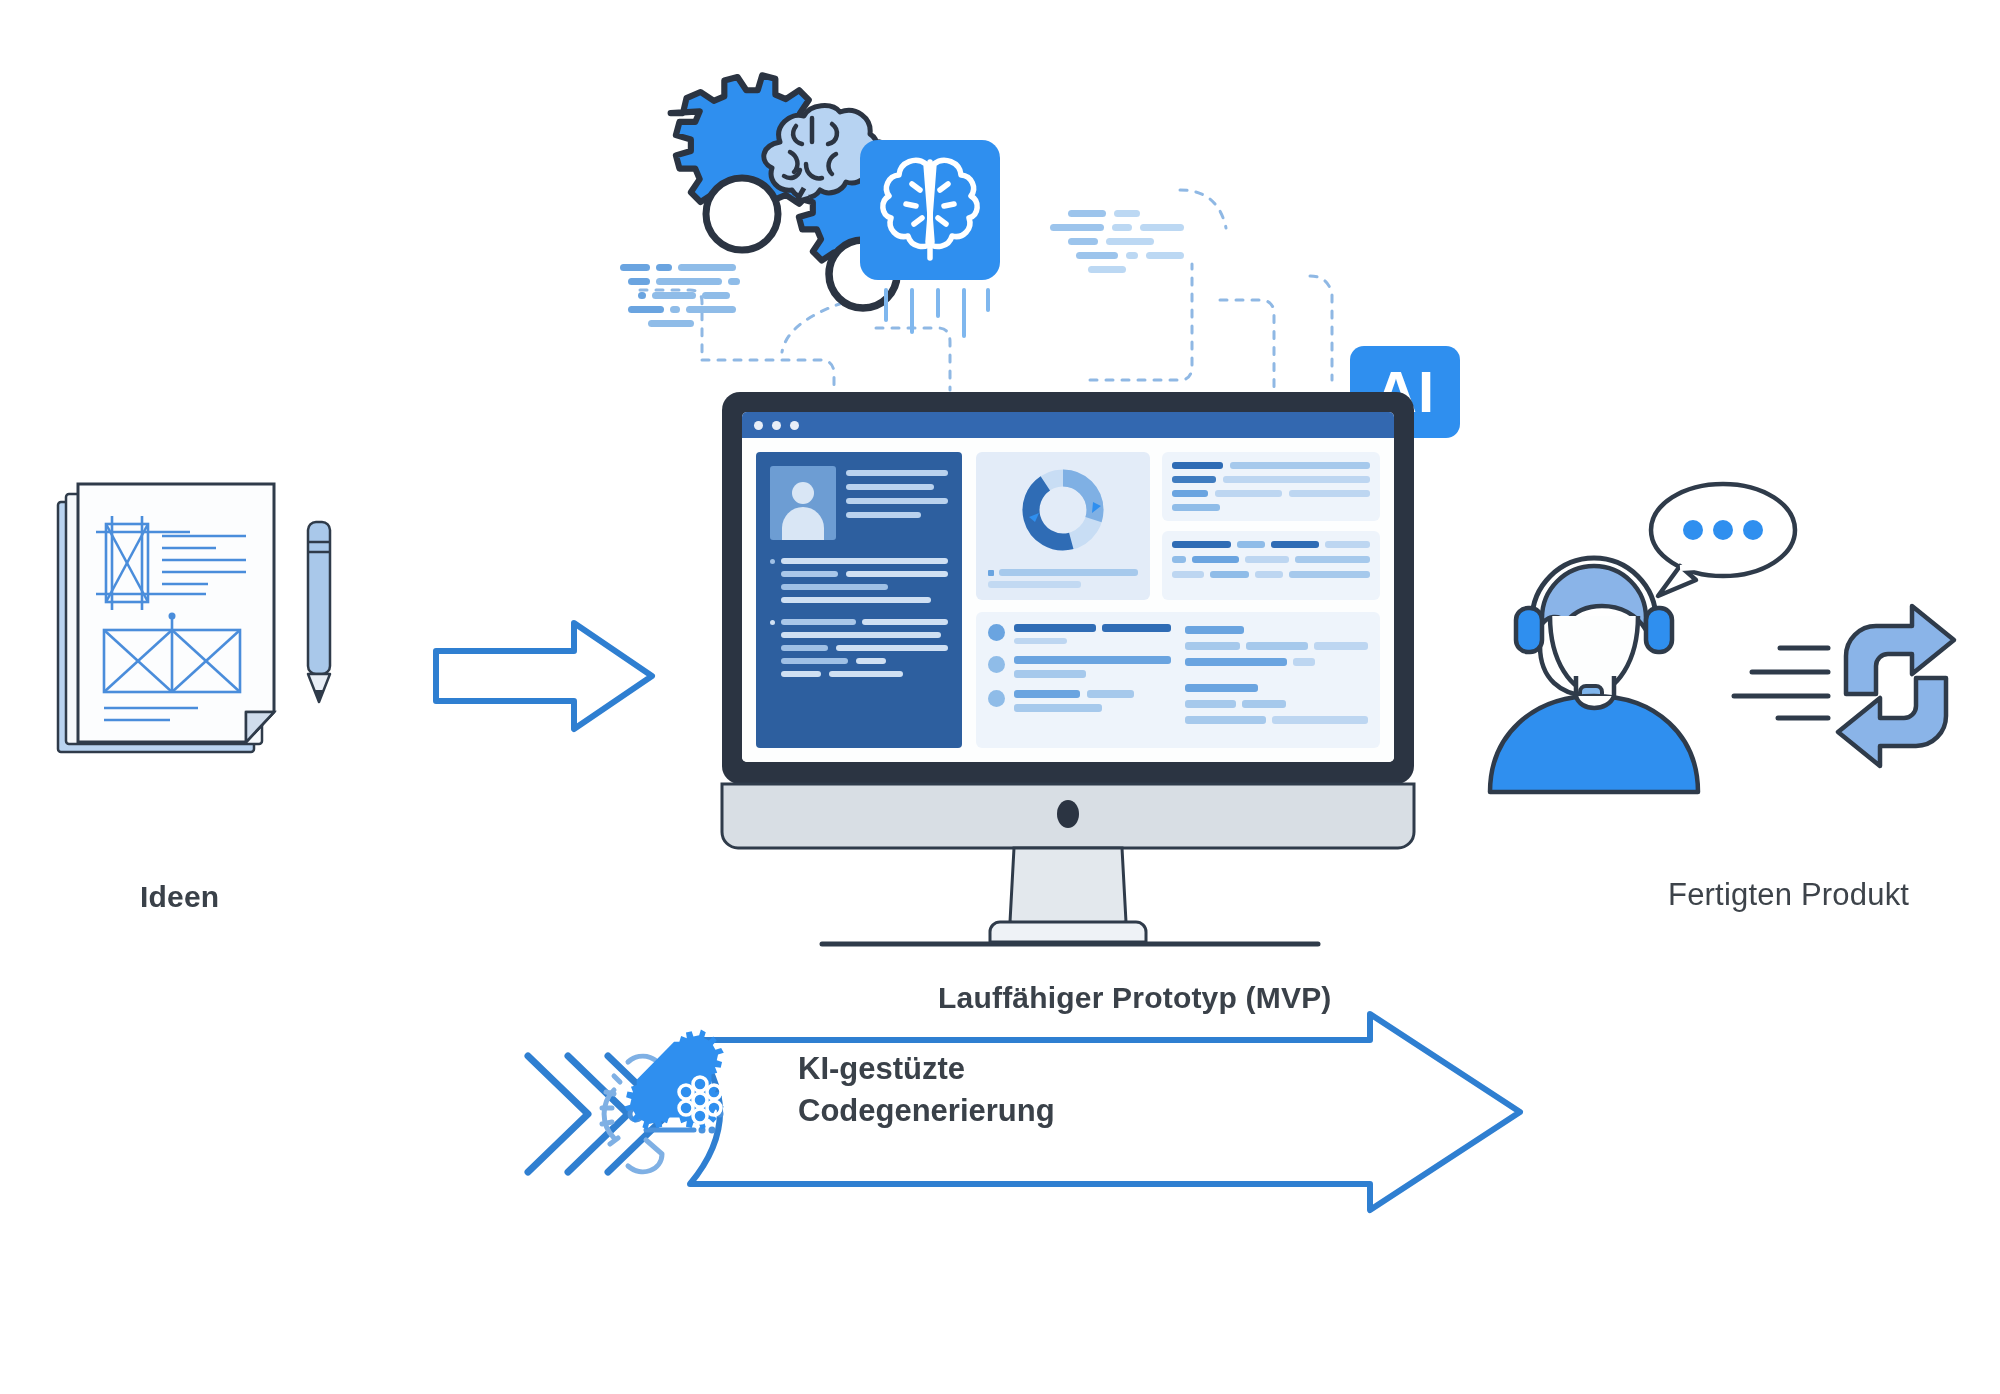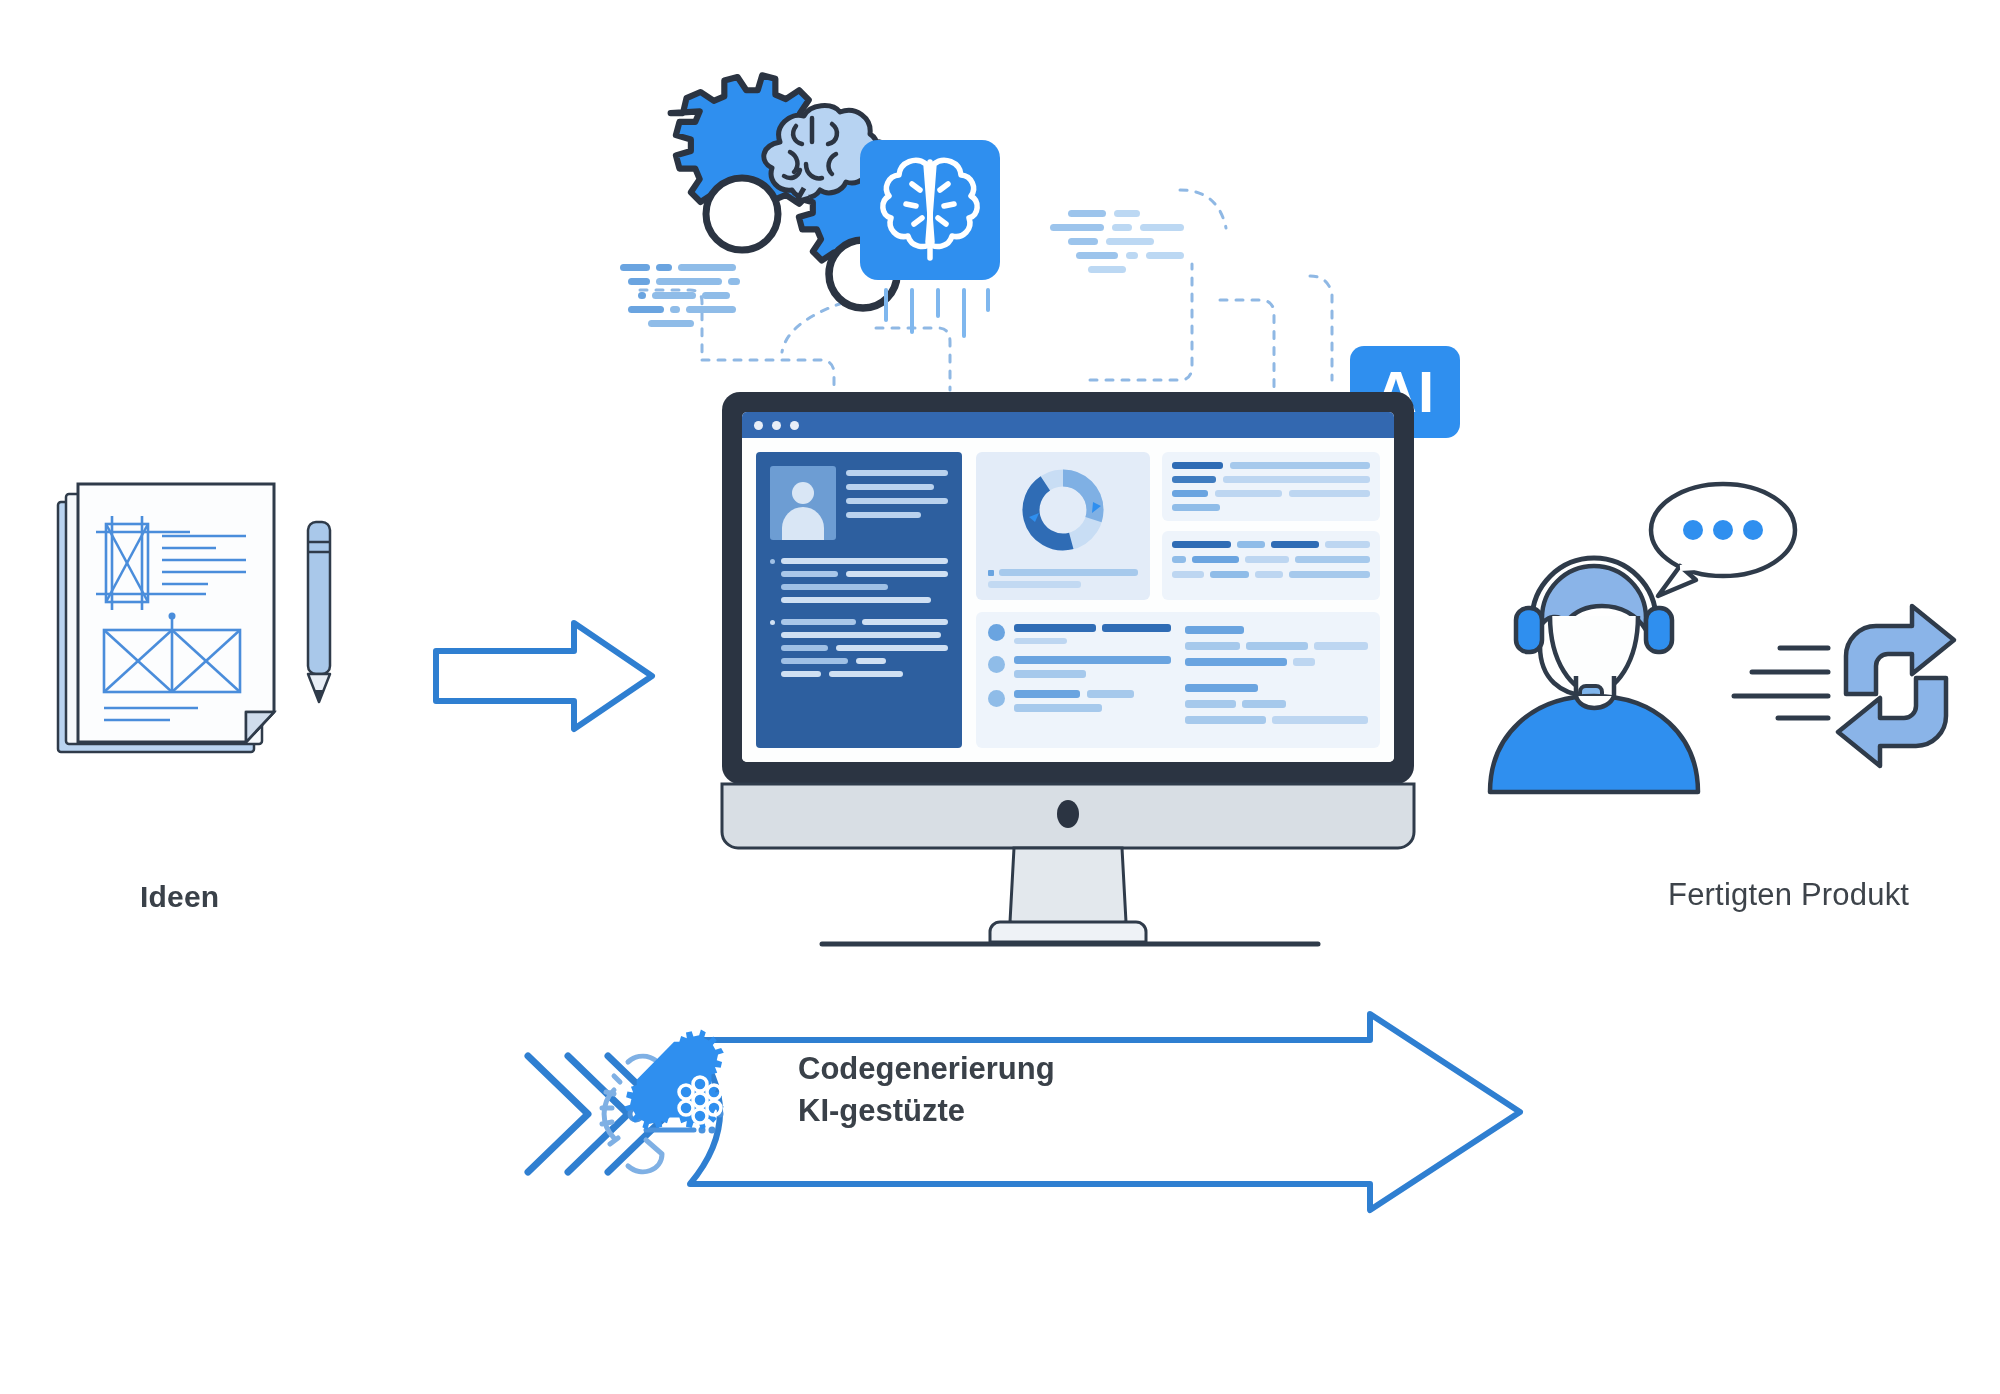--- a/index.html
+++ b/index.html
@@ -368,20 +368,21 @@
               </div>
             <div style="display:flex;gap:6px;">
                 <span style="width:44%;height:8px;background:#a6c9ec;border-radius:3px;"></span>
                 <span style="flex:1;height:8px;background:#bdd6f1;border-radius:3px;"></span>
               </div>
           </div>
         </div>
       </div>
     </div>
   </div>
+  <div class="abs lbl" style="left:938px;top:981px;">Lauffähiger Prototyp (MVP)</div>
 
   <div class="abs" style="left:1480px;top:480px;">
     <svg width="460" height="320" viewBox="0 0 460 320">
 
       <g>
         <ellipse cx="243" cy="50" rx="72" ry="46" fill="#ffffff" stroke="#2f3b4a" stroke-width="4.5"></ellipse>
         <path d="M200 86 l-22 30 38 -16 z" fill="#ffffff" stroke="#2f3b4a" stroke-width="4.5" stroke-linejoin="round"></path>
         <path d="M200 88 l34 -2" stroke="#ffffff" stroke-width="6"></path>
         <circle cx="213" cy="50" r="10" fill="#2f8fef"></circle>
         <circle cx="243" cy="50" r="10" fill="#2f8fef"></circle>
@@ -467,20 +468,20 @@
             <circle cx="26" cy="60" r="7"></circle>
               <circle cx="40" cy="68" r="7"></circle>
               <circle cx="54" cy="60" r="7"></circle>
             <circle cx="40" cy="52" r="7"></circle>
           </g>
         </g>
       </g>
 
       <foreignObject x="278" y="36" width="460" height="130">
         <div xmlns="http://www.w3.org/1999/xhtml" style="font-family:'Liberation Sans',sans-serif;font-weight:bold;font-size:31px;color:#3a4149;line-height:1.34;">
+          <div>KI-gestüzte</div>
           <div>Codegenerierung</div>
-          <div>KI-gestüzte</div>
         </div>
       </foreignObject>
     </svg>
   </div>
 
 </div>
 
 </body></html>

